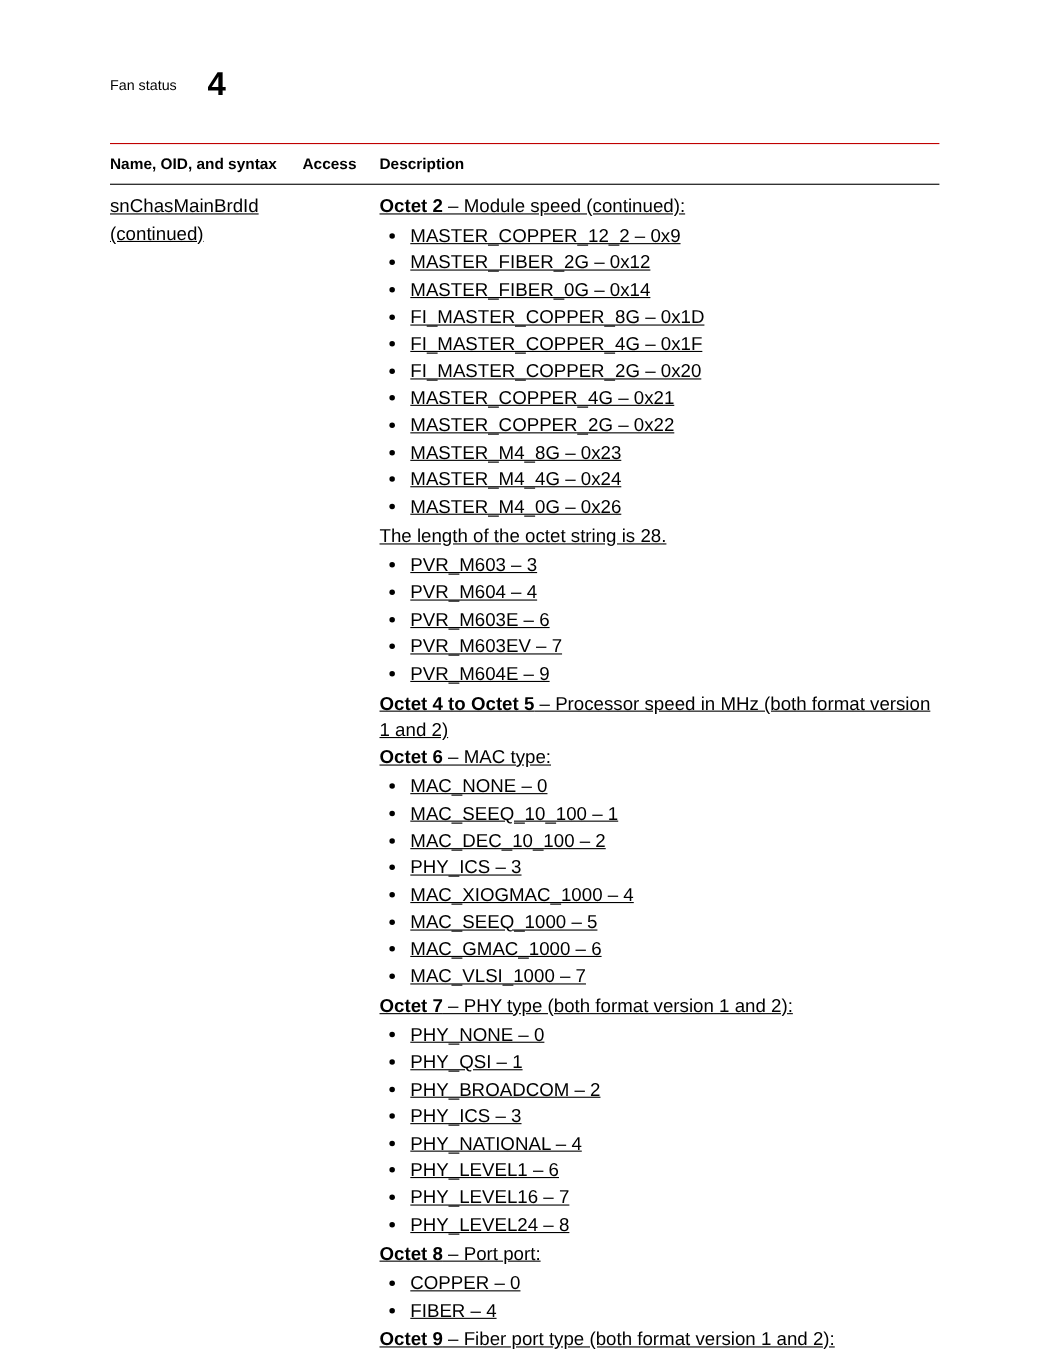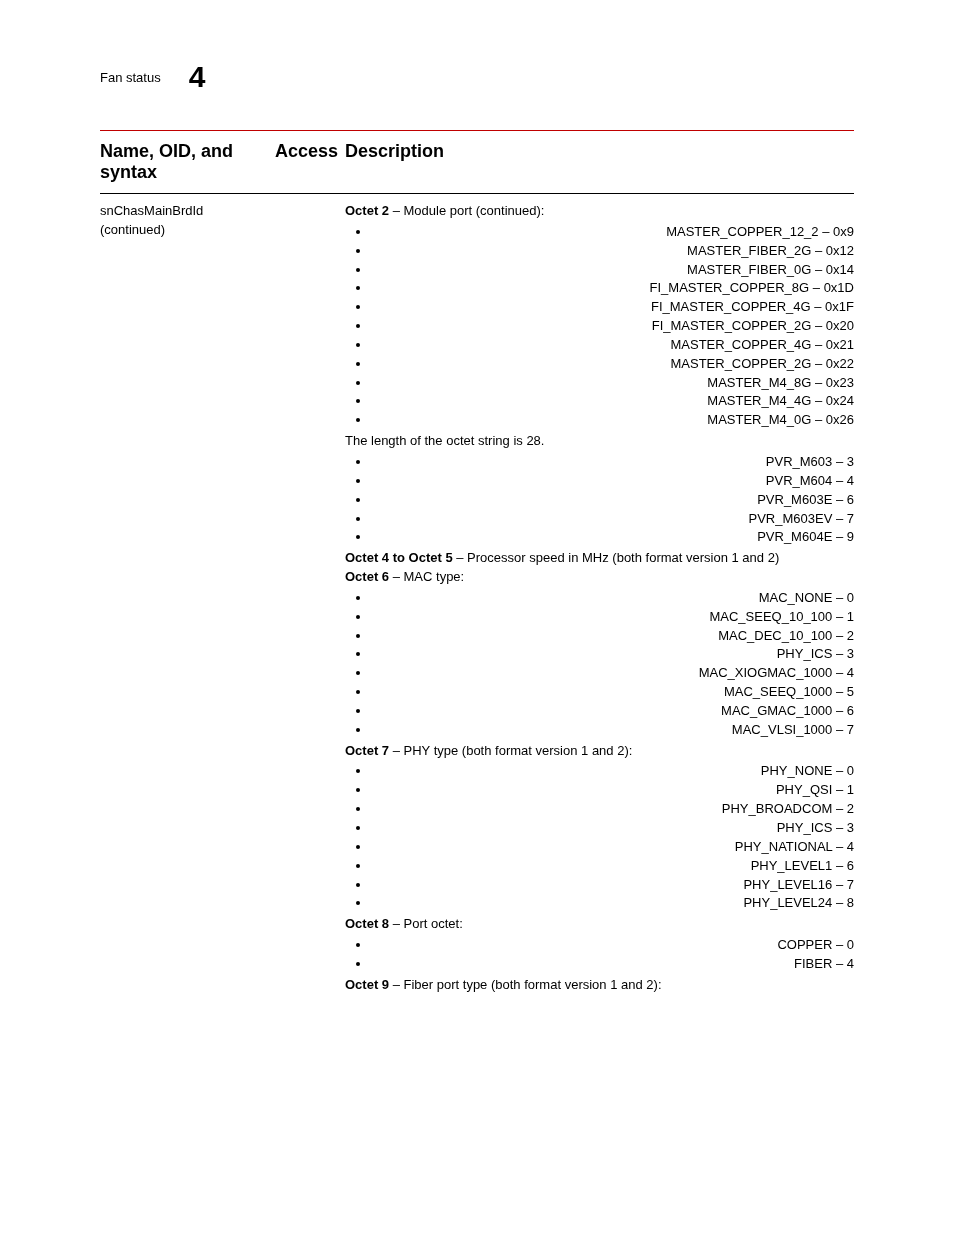--- a/index.html
+++ b/index.html
@@ -35,34 +35,34 @@
   .rule-black {
     border: none;
     border-top: 1px solid #000;
     margin: 0;
   }
   .table-header {
     display: grid;
     grid-template-columns: 175px 70px 1fr;
     font-weight: bold;
     padding: 10px 0 10px 0;
-    font-size: 18px;
+    font-size: 14px;
   }
   .table-body {
     display: grid;
     grid-template-columns: 175px 70px 1fr;
     padding-top: 8px;
-    font-size: 13px;
+    font-size: 17px;
     line-height: 1.45;
+    text-decoration: underline;
   }
   ul.bullets {
     list-style-type: disc;
     margin: 2px 0 2px 0;
     padding-left: 26px;
-    text-align: right;
   }
   ul.bullets li {
     padding-left: 2px;
   }
 </style>
 </head>
 <body>
 
 <div class="page">
 
@@ -86,21 +86,21 @@
     <div>
       <div>snChasMainBrdId</div>
       <div>(continued)</div>
     </div>
 
     <div></div>
 
     <div>
 
       <div>
-        <b>Octet 2</b><span> – Module port (continued):</span>
+        <b>Octet 2</b><span> – Module speed (continued):</span>
       </div>
       <ul class="bullets" id="list-octet2">
           <li>MASTER_COPPER_12_2 – 0x9</li>
           <li>MASTER_FIBER_2G – 0x12</li>
           <li>MASTER_FIBER_0G – 0x14</li>
           <li>FI_MASTER_COPPER_8G – 0x1D</li>
           <li>FI_MASTER_COPPER_4G – 0x1F</li>
           <li>FI_MASTER_COPPER_2G – 0x20</li>
           <li>MASTER_COPPER_4G – 0x21</li>
           <li>MASTER_COPPER_2G – 0x22</li>
@@ -145,21 +145,21 @@
           <li>PHY_QSI – 1</li>
           <li>PHY_BROADCOM – 2</li>
           <li>PHY_ICS – 3</li>
           <li>PHY_NATIONAL – 4</li>
           <li>PHY_LEVEL1 – 6</li>
           <li>PHY_LEVEL16 – 7</li>
           <li>PHY_LEVEL24 – 8</li>
         </ul>
 
       <div>
-        <b>Octet 8</b><span> – Port octet:</span>
+        <b>Octet 8</b><span> – Port port:</span>
       </div>
       <ul class="bullets" id="list-octet8">
           <li>COPPER – 0</li>
           <li>FIBER – 4</li>
         </ul>
 
       <div>
         <b>Octet 9</b><span> – Fiber port type (both format version 1 and 2):</span>
       </div>
 

